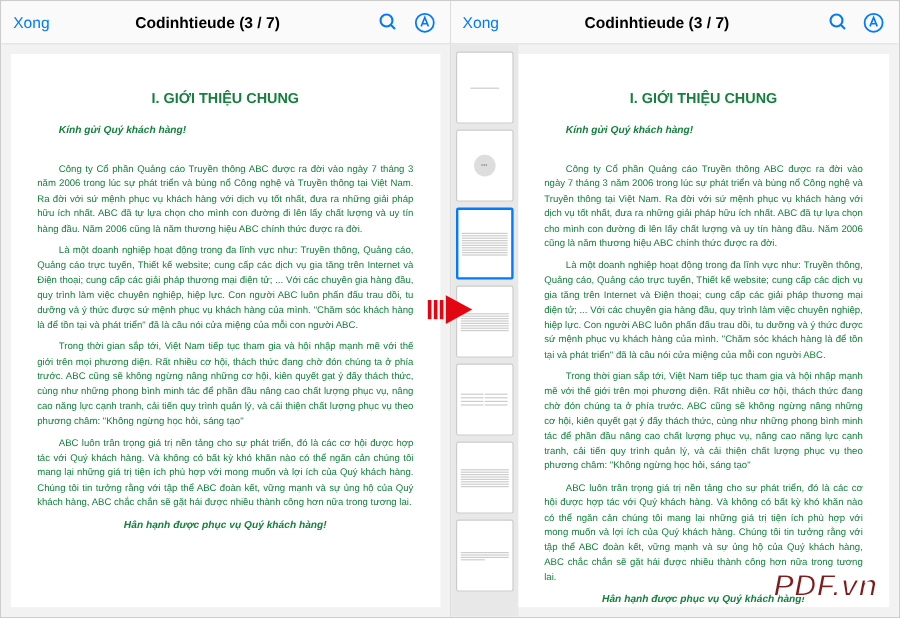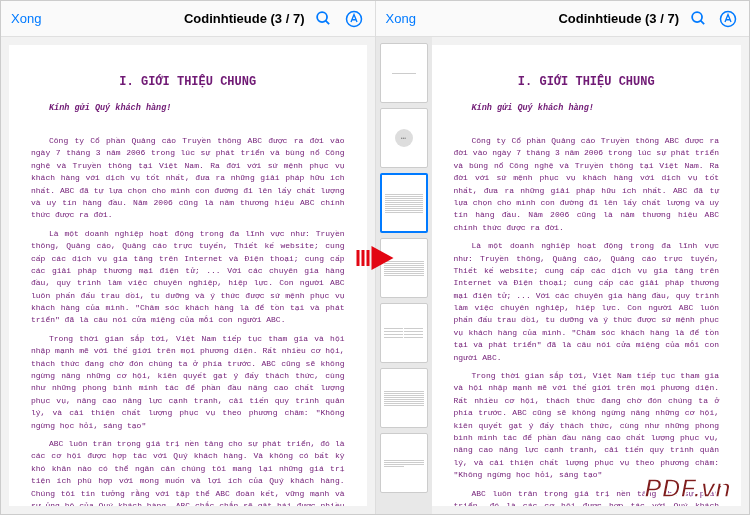--- a/index.html
+++ b/index.html
@@ -2,30 +2,30 @@
 <html><head>
 <meta charset="utf-8">
 <style>
 *{margin:0;padding:0;box-sizing:border-box}
 body{width:750px;height:515px;background:#fff;font-family:-apple-system,'Helvetica Neue',Arial,sans-serif;position:relative;border:1px solid #ccc}
 .container{display:flex;width:100%;height:100%}
 .pane{flex:1;display:flex;flex-direction:column;background:#f2f2f2;position:relative}
 .pane-left{border-right:1px solid #ddd}
 .toolbar{height:36px;background:#fafafa;display:flex;align-items:center;padding:0 10px;border-bottom:1px solid #e0e0e0}
 .done{color:#007aff;font-size:13px;cursor:pointer}
-.title{flex:1;text-align:right;font-size:13px;font-weight:600;color:#000}
+.title{flex:1;text-align:center;font-size:13px;font-weight:600;color:#000}
 .icon-btn{width:22px;height:22px;display:flex;align-items:center;justify-content:center;color:#007aff;margin-left:8px;cursor:pointer}
 .content{flex:1;display:flex;overflow:hidden}
 .thumbs{width:56px;background:#e8e8e8;padding:6px 4px;display:flex;flex-direction:column;gap:5px;overflow:hidden}
 .thumb{width:48px;height:60px;background:#fff;border:1px solid #ccc;border-radius:2px;display:flex;flex-direction:column;align-items:center;justify-content:center;font-size:3px;padding:3px;color:#888}
 .thumb.active{border:2px solid #007aff}
 .thumb-lines{display:flex;flex-direction:column;gap:1px;width:100%}
 .tl{height:1px;background:#ccc;width:100%}
 .thumb-circle{width:18px;height:18px;border-radius:50%;background:#ddd;display:flex;align-items:center;justify-content:center;font-size:5px}
-.page{flex:1;background:#fff;margin:8px;padding:20px 22px;overflow:hidden;font-family:Liberation Mono, monospace;color:#701a75}
+.page{flex:1;background:#fff;margin:8px;padding:20px 22px;overflow:hidden;font-family:Liberation Sans, sans-serif;color:#15803d}
 .page h1{text-align:center;font-size:12px;font-weight:bold;margin:10px 0 14px}
 .greet{font-style:italic;font-weight:bold;font-size:8.5px;text-indent:18px;margin-bottom:22px}
 .para{font-size:8px;line-height:1.55;text-align:justify;text-indent:18px;margin-bottom:6px}
 .closing{font-style:italic;font-weight:bold;font-size:8.5px;text-align:center;}
 .arrow{position:absolute;left:50%;top:50%;transform:translate(-50%,-50%);z-index:10;display:flex;align-items:center}
 .arrow-bars{display:flex;gap:2px;margin-right:2px}
 .ab{width:3px;height:16px;background:#e20613}
 .arrow-head{width:0;height:0;border-top:12px solid transparent;border-bottom:12px solid transparent;border-left:22px solid #e20613}
 .watermark{position:absolute;bottom:10px;right:18px;font-size:26px;font-weight:900;font-style:italic;color:#7f1d1d;-webkit-text-stroke:1.5px #fff;z-index:20;font-family:Arial,sans-serif}
 .page-right{margin-left:0}

